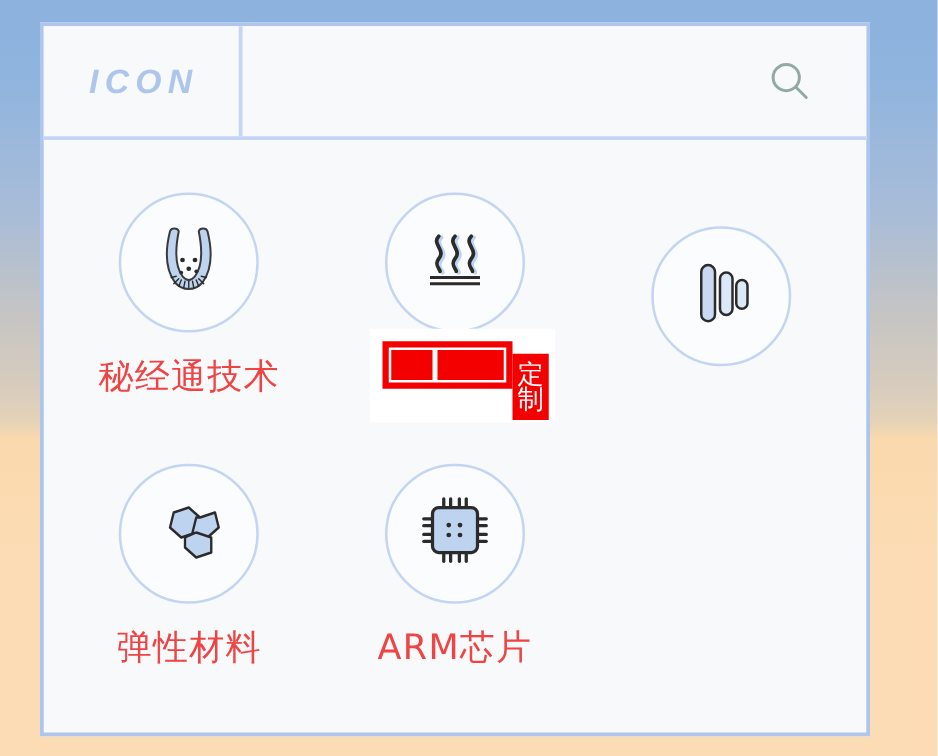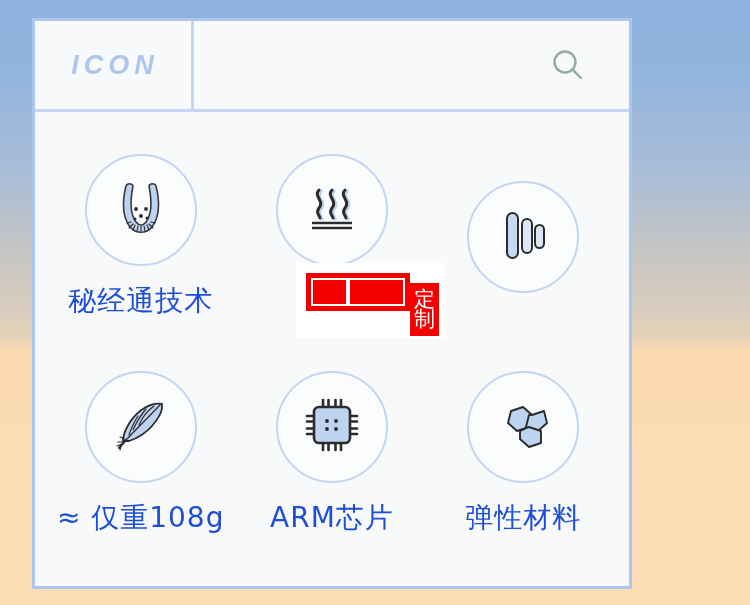--- a/index.html
+++ b/index.html
@@ -23,21 +23,21 @@
         #fbdcb4 75%,
         #fbdcb5 100%);
     position: relative;
   }
 
   
   .card {
     position: absolute;
     left: 32px;
     top: 18px;
-    width: 600px;
+    width: 664px;
     height: 571px;
     background: #f8f9fa;
     border: 3px solid #aec6ee;
     display: flex;
     flex-direction: column;
   }
 
   
   .header {
     height: 91px;
@@ -102,21 +102,21 @@
     background: #fbfcfd;
     display: flex;
     align-items: center;
     justify-content: center;
     position: relative;
   }
 
   .cell-label {
     margin-top: 16px;
     font-size: 28px;
-    color: #1d4ed8;
+    color: #ef4444;
     letter-spacing: 1px;
     white-space: nowrap;
     font-family: "DejaVu Sans", "Liberation Sans", sans-serif;
     font-weight: 400;
   }
 
   
   .redaction {
     position: absolute;
     left: 296px;
@@ -244,43 +244,34 @@
         <span>
           <svg width="72" height="72" viewBox="0 0 72 72">
             <rect x="20" y="14" width="11" height="45" rx="5.5" fill="#c9d9f2" stroke="#2b2b2b" stroke-width="2"></rect>
             <rect x="35" y="20" width="10" height="34" rx="5" fill="#dce7f8" stroke="#2b2b2b" stroke-width="2"></rect>
             <rect x="48" y="26" width="9" height="23" rx="4.5" fill="#dce7f8" stroke="#2b2b2b" stroke-width="2"></rect>
           </svg>
         </span>
       </div>
     </div>
 
-    <div class="cell">
-      <div class="circle">
-        <span>
-          <svg width="72" height="72" viewBox="0 0 72 72">
-            <path d="M57 15 C46 13 33 21 25 33 C20 41 18 48 18 52 L24 52
-                     C30 50 40 45 47 37 C54 29 58 21 57 15 Z" fill="#bed3f0" stroke="#2b2b2b" stroke-width="1.8" stroke-linejoin="round"></path>
-            <g stroke="#2b2b2b" stroke-width="1.2" fill="none" stroke-linecap="round">
-              <path d="M55 16 L21 51"></path>
-              <path d="M49 17 C42 22 37 29 34 36"></path>
-              <path d="M41 20 C36 26 31 34 28 41"></path>
-              <path d="M33 27 C29 33 26 40 24 46"></path>
-            </g>
-            <path d="M21 51 L14 59" stroke="#2b2b2b" stroke-width="2" stroke-linecap="round"></path>
-            <g stroke="#2b2b2b" stroke-width="1.1" fill="none" stroke-linecap="round">
-              <path d="M19 53 L13 53"></path>
-                <path d="M17 55 L12 57"></path>
-              <path d="M20 50 L15 48"></path>
-                <path d="M16 57 L15 61"></path>
-            </g>
-          </svg>
-        </span>
-      </div>
-      <div class="cell-label">≈ 仅重108g</div>
+
+    <div class="cell">
+      <div class="circle">
+        <span>
+          <svg width="72" height="72" viewBox="0 0 72 72">
+            <g fill="#bed3f0" stroke="#2b2b2b" stroke-width="1.9" stroke-linejoin="round">
+              <polygon points="24,22 36,18 45,26 42,38 30,42 21,34"></polygon>
+              <polygon points="45,26 57,22 60,34 51,42 39,38 42,26"></polygon>
+              <polygon points="42,38 54,42 54,54 42,58 33,50 33,42"></polygon>
+            </g>
+          </svg>
+        </span>
+      </div>
+      <div class="cell-label">弹性材料</div>
     </div>
 
     <div class="cell">
       <div class="circle">
         <span>
           <svg width="72" height="72" viewBox="0 0 72 72">
             <g stroke="#2b2b2b" stroke-width="2.6" stroke-linecap="round">
               <line x1="27" y1="11" x2="27" y2="20"></line>
               <line x1="32.5" y1="11" x2="32.5" y2="20"></line>
               <line x1="39.5" y1="11" x2="39.5" y2="20"></line>
@@ -302,35 +293,20 @@
             <circle cx="31" cy="32" r="1.9" fill="#2b2b2b"></circle>
             <circle cx="40" cy="32" r="1.9" fill="#2b2b2b"></circle>
             <circle cx="31" cy="40" r="1.9" fill="#2b2b2b"></circle>
             <circle cx="40" cy="40" r="1.9" fill="#2b2b2b"></circle>
           </svg>
         </span>
       </div>
       <div class="cell-label">ARM芯片</div>
     </div>
 
-    <div class="cell">
-      <div class="circle">
-        <span>
-          <svg width="72" height="72" viewBox="0 0 72 72">
-            <g fill="#bed3f0" stroke="#2b2b2b" stroke-width="1.9" stroke-linejoin="round">
-              <polygon points="24,22 36,18 45,26 42,38 30,42 21,34"></polygon>
-              <polygon points="45,26 57,22 60,34 51,42 39,38 42,26"></polygon>
-              <polygon points="42,38 54,42 54,54 42,58 33,50 33,42"></polygon>
-            </g>
-          </svg>
-        </span>
-      </div>
-      <div class="cell-label">弹性材料</div>
-    </div>
-
   </div>
 </div>
 
 <div class="redaction">
   <div class="redaction-box">
     <div class="redaction-block first"></div>
     <div class="redaction-block"></div>
   </div>
   <div class="custom-badge">
     <span>定</span>

